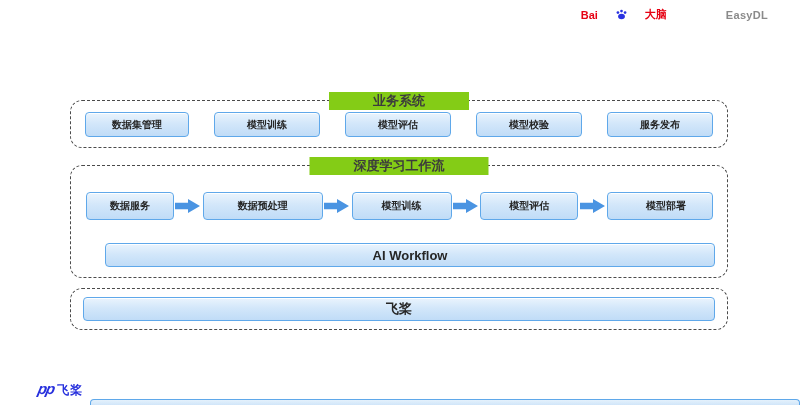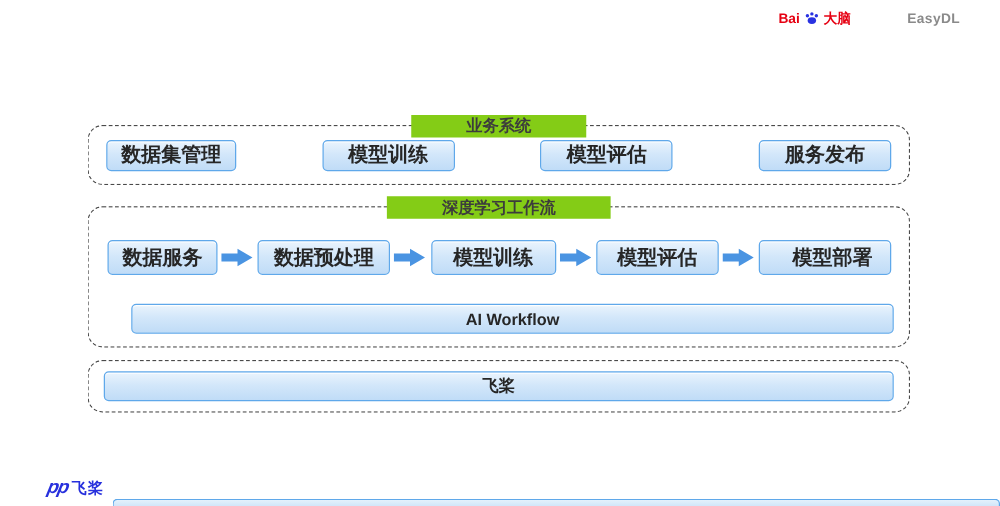--- a/index.html
+++ b/index.html
@@ -5,21 +5,21 @@
   html,body { margin:0; padding:0; background:#ffffff; }
   .canvas {
     position:relative; width:800px; height:405px; background:#ffffff;
     font-family:"Liberation Sans","DejaVu Sans",sans-serif; overflow:hidden;
   }
   .title {
     position:absolute; top:9px; left:0; width:100%; text-align:center;
     font-size:24px; font-weight:700; color:#3d3d3d; letter-spacing:0.5px;
   }
   
-  .brand { position:absolute; top:7px; right:32px; display:flex; align-items:center; gap:2px;
+  .brand { position:absolute; top:7px; right:32px; display:flex; align-items:center; gap:16px;
            font-size:11px; font-weight:700;text-align:right; }
   .brand .red  { color:#e60012; }
   .brand .gray { color:#8a8a8a; margin-left:5px; font-weight:600; letter-spacing:0.3px;padding-left:38px; }
   .paw { display:inline-block; width:13px; height:13px; margin:0 1px; }
   
   .sec {
     position:absolute; left:70px; width:656px;
     border:1px dashed #4a4a4a; border-radius:12px; background:transparent;
   }
   .sec1 { top:100px; height:46px; }
@@ -29,34 +29,34 @@
     position:absolute; top:-9px; left:50%; transform:translateX(-50%);
     background:#84cc16; padding:1px 44px; white-space:nowrap;
     font-size:13px; font-weight:700; color:#3c3c3c; line-height:16px;
   }
   
   .bluebox {
     background:linear-gradient(180deg,#eaf4fd 0%,#d3e7fa 45%,#c0dcf7 100%);
     border:1px solid #5fa8ea; border-radius:4px;
     box-shadow:inset 0 1px 0 rgba(255,255,255,0.9);
     display:flex; align-items:center; justify-content:center;
-    font-size:16px; font-weight:700; color:#262626; box-sizing:border-box;
+    font-size:10px; font-weight:700; color:#262626; box-sizing:border-box;
   }
   .row {
     position:absolute; left:14px; right:14px; top:11px; height:25px;
     display:flex; justify-content:space-between; align-items:center;
   }
   .row .bluebox { height:25px; }
   .b-w1 { width:104px; } .b-w2 { width:106px; }
   .flowrow {
     position:absolute; left:15px; right:14px; top:26px; height:28px;
     display:flex; justify-content:space-between; align-items:center;text-align:center;
   }
   .flowrow .bluebox { height:28px; }
-  .f1 { width:88px; } .f2 { width:106px; } .f3 { width:100px; }
+  .f1 { width:88px; } .f2 { width:120px; } .f3 { width:100px; }
   .f4 { width:98px; }  .f5 { width:106px;padding-left:12px; }
   .arrow { width:26px; height:16px; flex:0 0 auto; }
   .widebar {
     position:absolute; left:12px; right:12px; height:24px;
     font-size:13px;
   }
   .aibar  { top:77px;margin-left:22px; }
   .fjbar  { top:8px; }
   
   .paddle-logo {
@@ -97,20 +97,21 @@
     <span class="red">大脑</span>
     <span class="gray">EasyDL</span>
   </div>
 
   <div class="sec sec1">
     <div class="sec-label">业务系统</div>
     <div class="row">
       <div class="bluebox b-w1">数据集管理</div>
       <div class="bluebox b-w2">模型训练</div>
       <div class="bluebox b-w2">模型评估</div>
+      <div class="bluebox b-w2">模型校验</div>
       <div class="bluebox b-w2">服务发布</div>
     </div>
   </div>
 
   <div class="sec sec2">
     <div class="sec-label">深度学习工作流</div>
     <div class="flowrow">
       <div class="bluebox f1">数据服务</div>
       <svg class="arrow" viewBox="0 0 26 16">
           <path d="M0,4.8 L13,4.8 L13,1 L25,8 L13,15 L13,11.2 L0,11.2 Z" fill="#4a94e2"></path>

